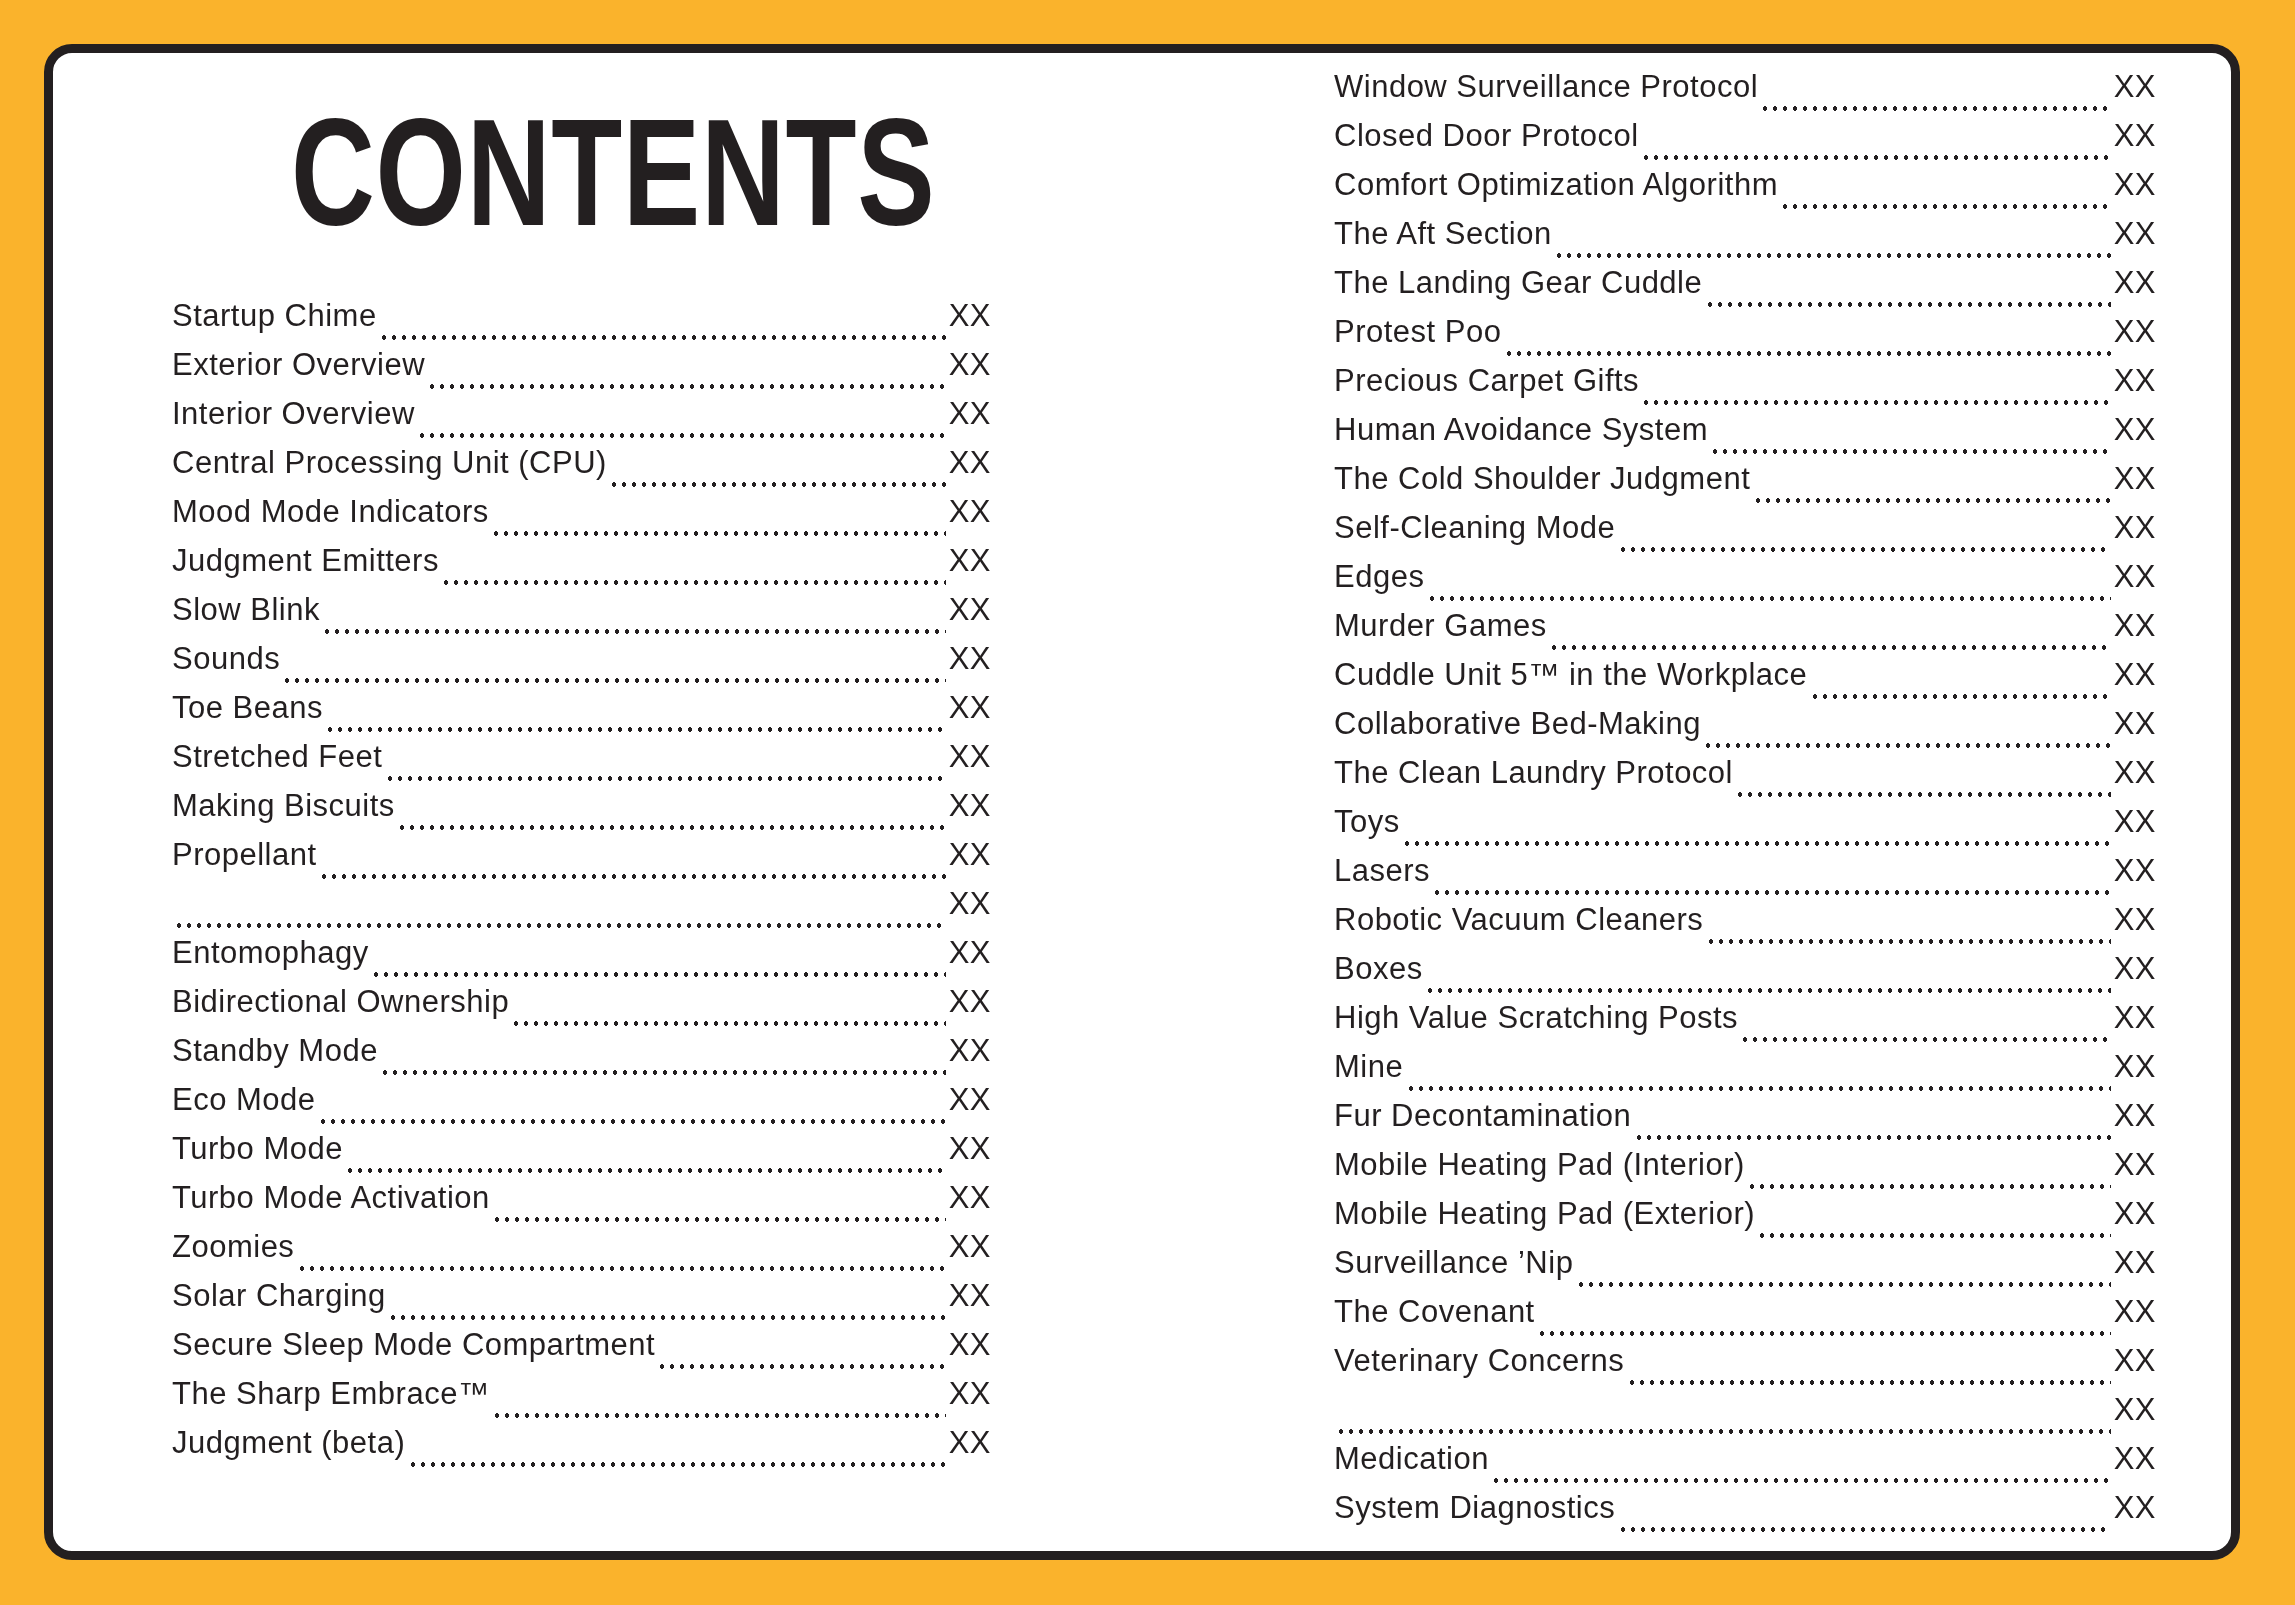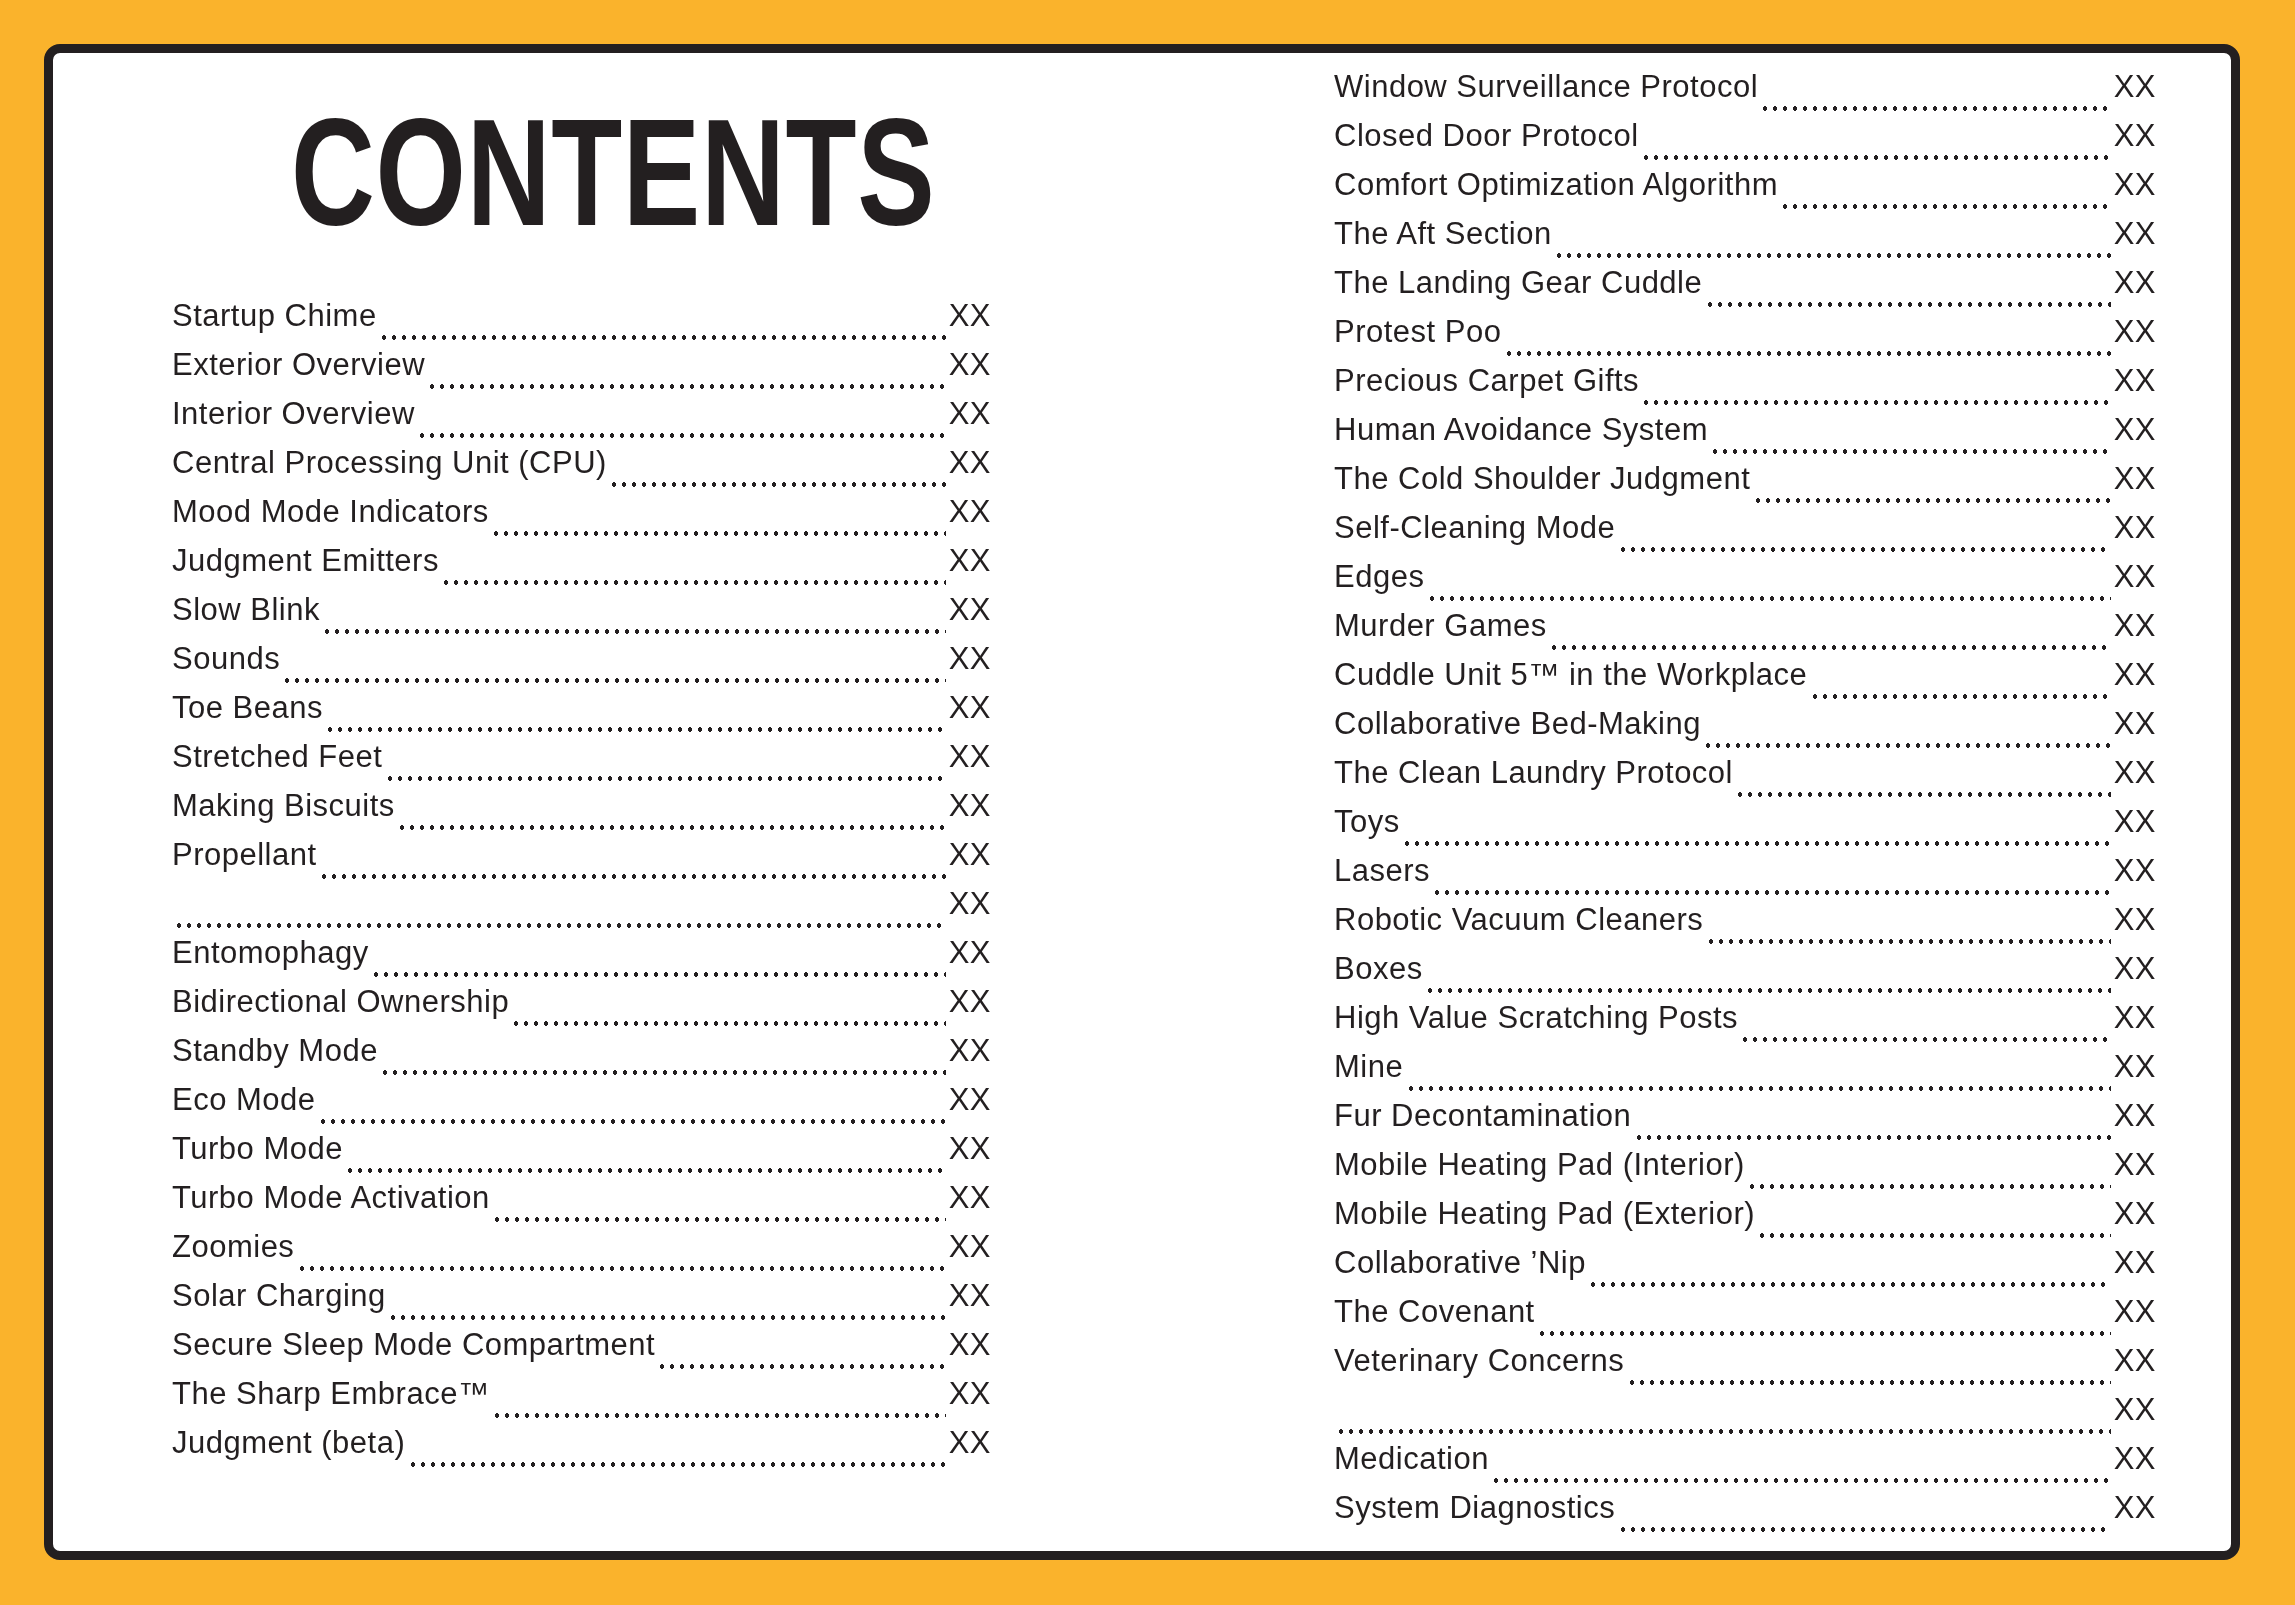--- a/index.html
+++ b/index.html
@@ -13,21 +13,21 @@
   }
   .sheet {
     position: absolute;
     left: 44px;
     top: 44px;
     width: 2196px;
     height: 1516px;
     box-sizing: border-box;
     background: var(--paper, #FFFFFF);
     border: 9.2px solid var(--ink, #231F20);
-    border-radius: 16px;
+    border-radius: 28px;
   }
   .title {
     position: absolute;
     left: 238px;
     top: 40px;
     margin: 0;
     font-size: 153px;
     line-height: 157px;
     font-weight: bold;
     letter-spacing: 0.8px;
@@ -313,21 +313,21 @@
         <span class="label">Mobile Heating Pad (Interior)</span>
         <span class="leader"></span>
         <span class="pageno">XX</span>
       </div>
       <div class="row">
         <span class="label">Mobile Heating Pad (Exterior)</span>
         <span class="leader"></span>
         <span class="pageno">XX</span>
       </div>
       <div class="row">
-        <span class="label">Collaborative ’Nip</span>
+        <span class="label">Surveillance ’Nip</span>
         <span class="leader"></span>
         <span class="pageno">XX</span>
       </div>
       <div class="row">
         <span class="label">The Covenant</span>
         <span class="leader"></span>
         <span class="pageno">XX</span>
       </div>
       <div class="row">
         <span class="label">Veterinary Concerns</span>

